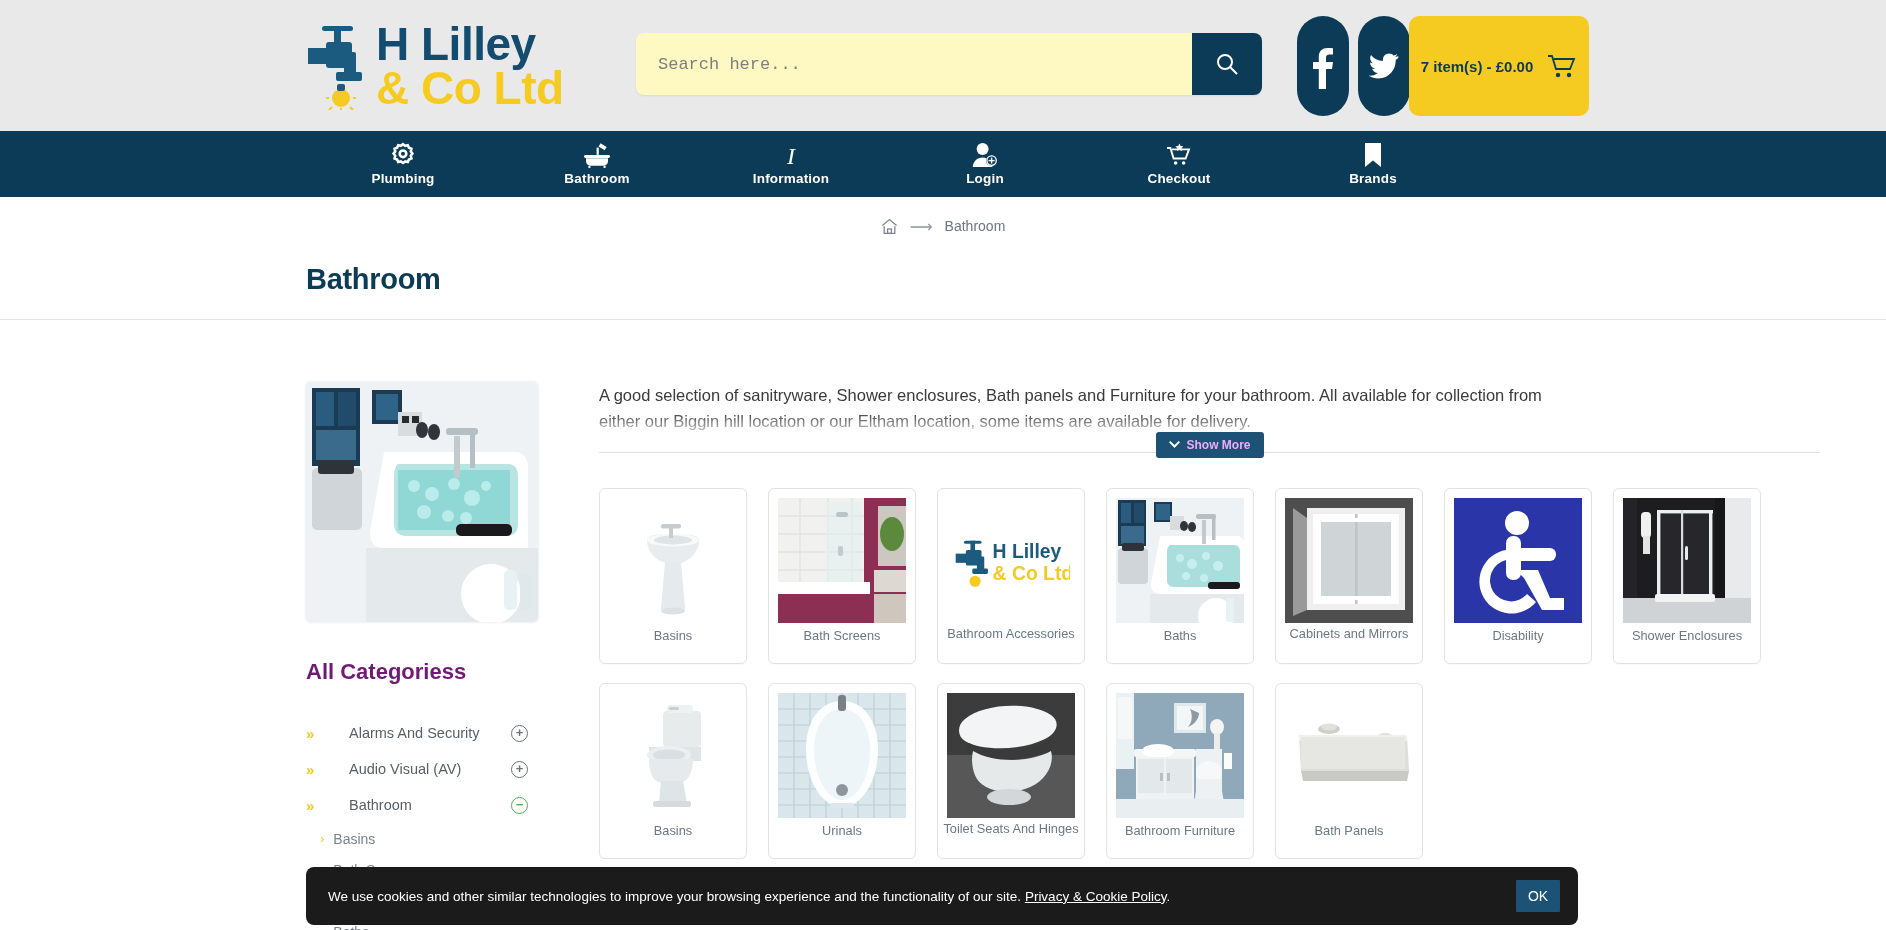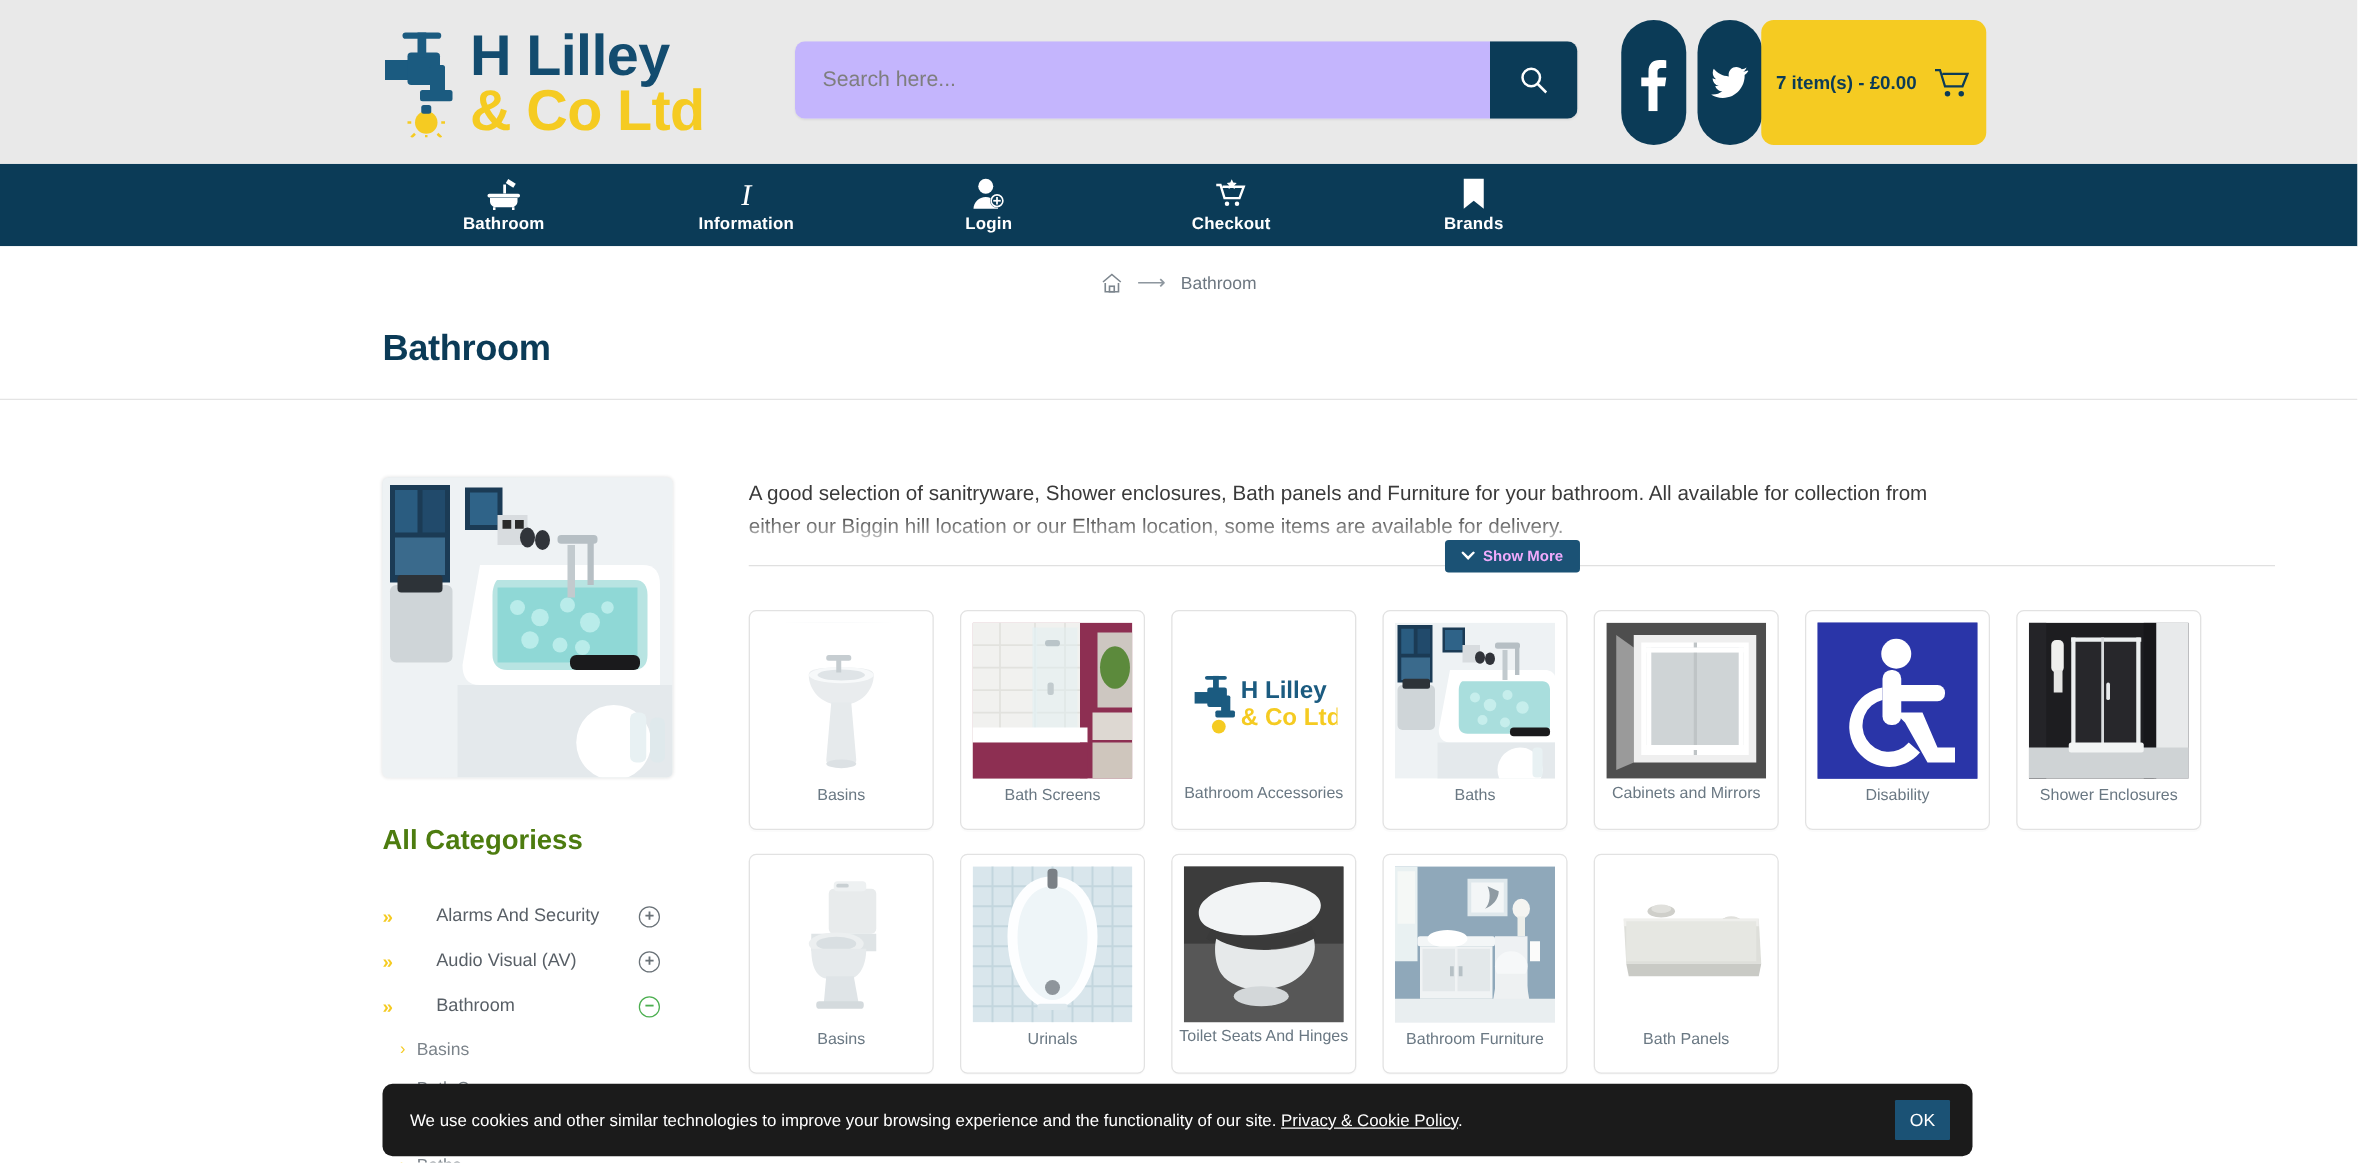--- a/index.html
+++ b/index.html
@@ -40,24 +40,24 @@
   .search-wrap {
     position: absolute; left: 636px; top: 33px;
     width: 626px; height: 62px;
     display: flex;
     border-radius: 8px;
     overflow: hidden;
     box-shadow: 0 1px 2px rgba(0,0,0,0.07);
   }
   .search-input {
     flex: 1; border: none; outline: none;
-    background: #c4b5fd;
+    background: #fef9c3;
     font-size: 17px; color: #555;
     padding: 0 22px;
-    font-family: Liberation Sans, sans-serif;
+    font-family: Liberation Mono, monospace;
   }
   .search-input::placeholder { color: #7e7e7e; }
   .search-btn {
     width: 70px; background: #0b3b57; border: none; cursor: pointer;
     display: flex; align-items: center; justify-content: center;
   }
 
   .social-wrap {
     position: absolute; left: 1297px; top: 16px;
     display: flex; gap: 9px; align-items: center;
@@ -121,21 +121,21 @@
   }
   .sidebar { width: 240px; flex-shrink: 0; }
   .sidebar-img {
     width: 232px; height: 240px; border-radius: 5px;
     overflow: hidden; position: relative;
     background: linear-gradient(160deg,#dfe6ea 0%,#eef2f4 45%,#e3e9ec 100%);
     box-shadow: 0 0 3px rgba(0,0,0,.12);
   }
   .sidebar-heading {
     margin-top: 37px;
-    font-size: 22px; font-weight: bold; color: #4d7c0f;
+    font-size: 22px; font-weight: bold; color: #701a75;
   }
   .cat-list { margin-top: 30px; }
   .cat-item {
     display: flex; align-items: center;
     height: 36px; cursor: pointer;
     gap: 12px;
   }
   .cat-chev { color: #f5cb22; font-size: 15px; font-weight: bold; width: 18px;}
   .cat-label { flex: 1; font-size: 14.5px; color: #585f66; margin-left: 13px; }
   .cat-toggle {
@@ -301,20 +301,29 @@
           <circle cx="22" cy="22" r="2.2" fill="#0b3b57" stroke="none"></circle>
         </svg>
       </span>
     </div>
   </div>
 
   <div class="nav">
     <div class="nav-inner">
 
 
+      <div class="nav-item">
+        <span class="nav-icon">
+          <svg width="26" height="26" viewBox="0 0 26 26" fill="none" stroke="#fff" stroke-width="2.6">
+            <path d="M13 2.2l2.2 1.6 2.6-.6 1.1 2.5 2.5 1.1-.6 2.6 1.6 2.2-1.6 2.2.6 2.6-2.5 1.1-1.1 2.5-2.6-.6L13 21l-2.2-1.6-2.6.6-1.1-2.5-2.5-1.1.6-2.6L3.6 11.6l1.6-2.2-.6-2.6L7.1 5.7 8.2 3.2l2.6.6z"></path>
+            <circle cx="13" cy="11.8" r="3.3"></circle>
+          </svg>
+        </span>
+        <span class="nav-label">Plumbing</span>
+      </div>
 
       <div class="nav-item">
         <span class="nav-icon">
           <svg width="28" height="26" viewBox="0 0 28 26" fill="#fff">
             <path d="M17.6 1.2l6 3.8-2 3.2-6-3.8z"></path>
             <rect x="13.6" y="5.6" width="2.2" height="7.2"></rect>
             <rect x="1" y="13" width="26" height="3" rx="1.4"></rect>
             <path d="M3 16.3h22v2.6c0 2.7-2.2 4.9-4.9 4.9H7.9C5.2 23.8 3 21.6 3 18.9z"></path>
             <rect x="5.4" y="23.8" width="2" height="2.2"></rect>
             <rect x="20.6" y="23.8" width="2" height="2.2"></rect>

